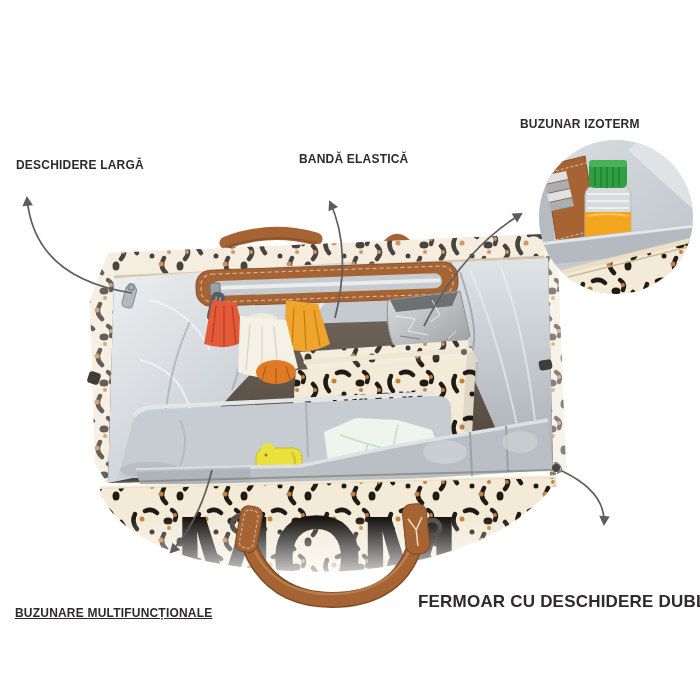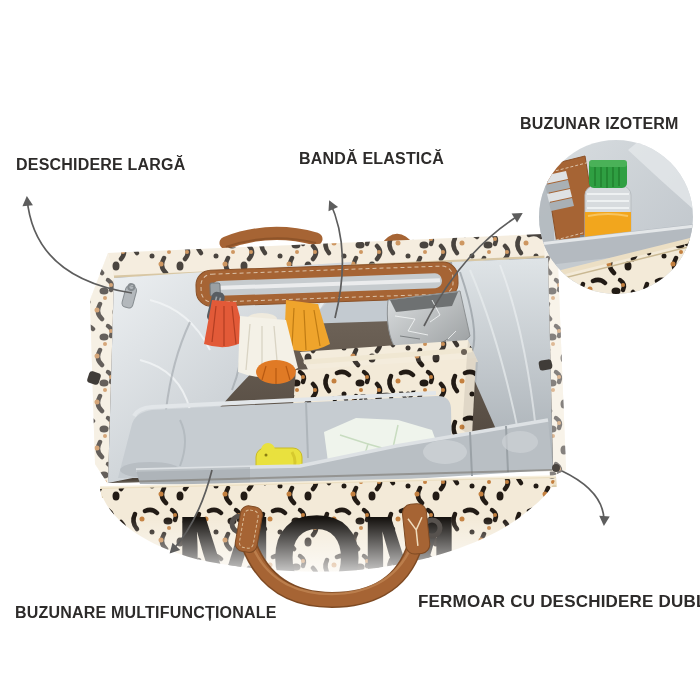--- a/index.html
+++ b/index.html
@@ -1,24 +1,24 @@
 <!DOCTYPE html>
 <html style="--c-label-text: #2d2b2a; --c-arrow: #5d5d5d; --c-leopard-base: #f3ead8; --c-leopard-spot: #221b15; --c-leopard-accent: #c4803f; --c-leather-brown: #a66434; --c-lining-gray: #c7cdd2; --c-interior-dark: #675b50; --c-foil-silver: #bcc1c3; --c-binding-cream: #ecdfc2; --c-juice-orange: #f2a61d; --c-bottle-cap-green: #2f9f42; --c-duck-yellow: #e9e13e; --c-tissue-mint: #eff4ec; --c-tassel-orange: #e25a38; --c-tassel-yellow: #efa42c; --c-metal-gray: #8f9498;"><head>
 <meta charset="utf-8">
 <style>
   html,body{margin:0;padding:0;background:#ffffff;}
   .stage{position:relative;width:700px;height:700px;background:#ffffff;overflow:hidden;
          font-family:"Liberation Sans",sans-serif;}
   .stage svg{position:absolute;left:0;top:0;}
-  .ann-label{position:absolute;font-weight:bold;font-size:16px;line-height:20px;
+  .ann-label{position:absolute;font-weight:bold;font-size:12px;line-height:20px;
              color:var(--c-label-text,#2d2b2a);white-space:nowrap;letter-spacing:.2px;}
   #lbl-wide{left:16px;top:155px;}
   #lbl-elastic{left:263px;top:149px;margin-left:36px;}
   #lbl-insulated{left:520px;top:114px;}
-  #lbl-multi{left:15px;top:603px;}
+  #lbl-multi{left:15px;top:603px;text-decoration:underline;}
   #lbl-zipper{left:418px;top:592px;font-size:17px;}
   
   .leo-base{fill:var(--c-leopard-base,#f3ead8);}
   .leo-spot{fill:var(--c-leopard-spot,#221b15);}
   .leo-spot-s{stroke:var(--c-leopard-spot,#221b15);fill:none;stroke-width:4.5;stroke-linecap:round;}
   .leo-acc{fill:var(--c-leopard-accent,#c4803f);}
   .leather{fill:var(--c-leather-brown,#a66434);}
   .leather-s{stroke:var(--c-leather-brown,#a66434);fill:none;}
   .arrow{stroke:var(--c-arrow,#5d5d5d);fill:none;stroke-width:1.7;}
   .ah{fill:var(--c-arrow,#5d5d5d);}

